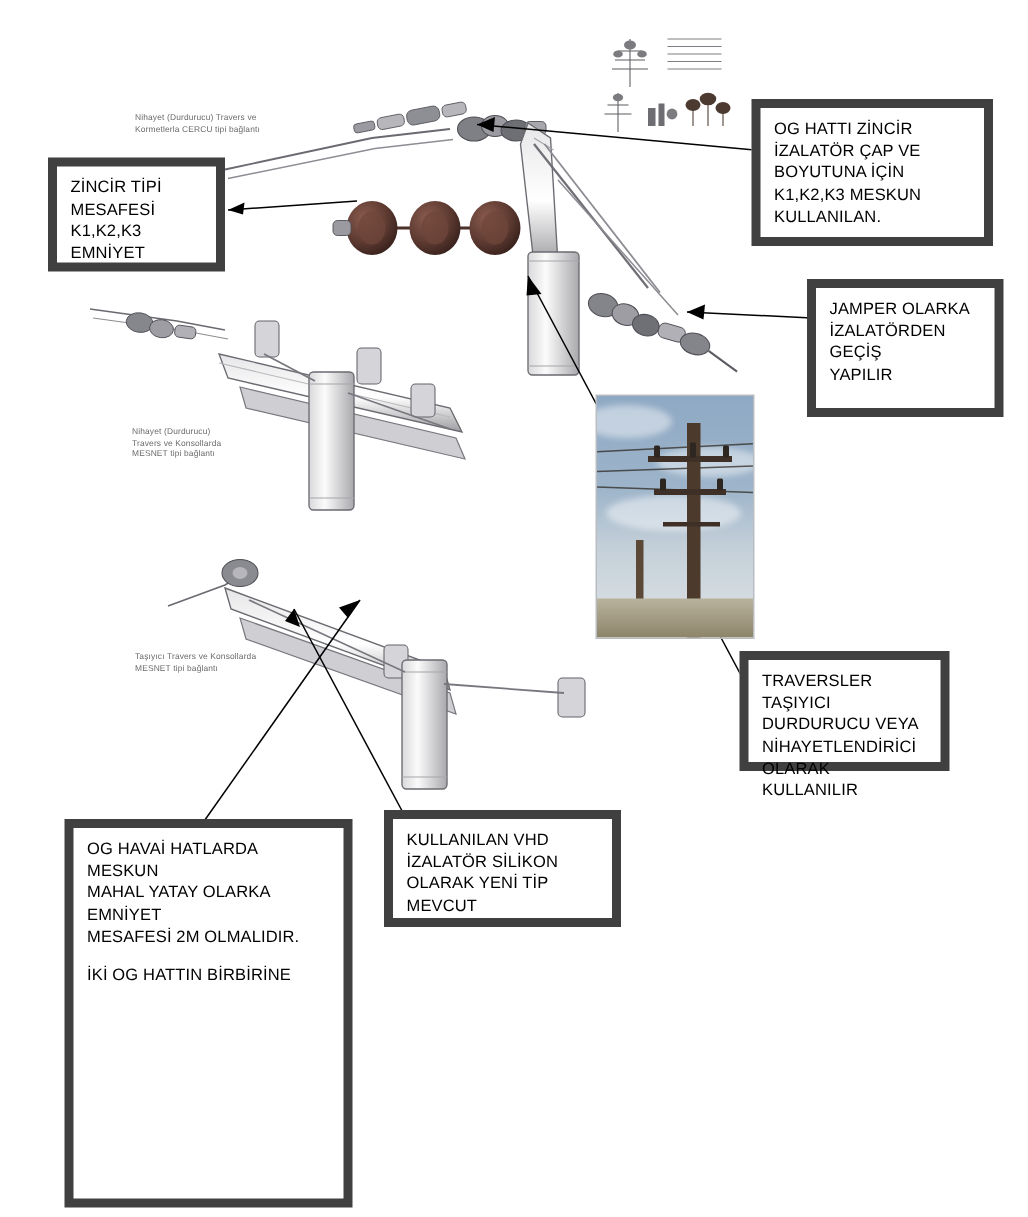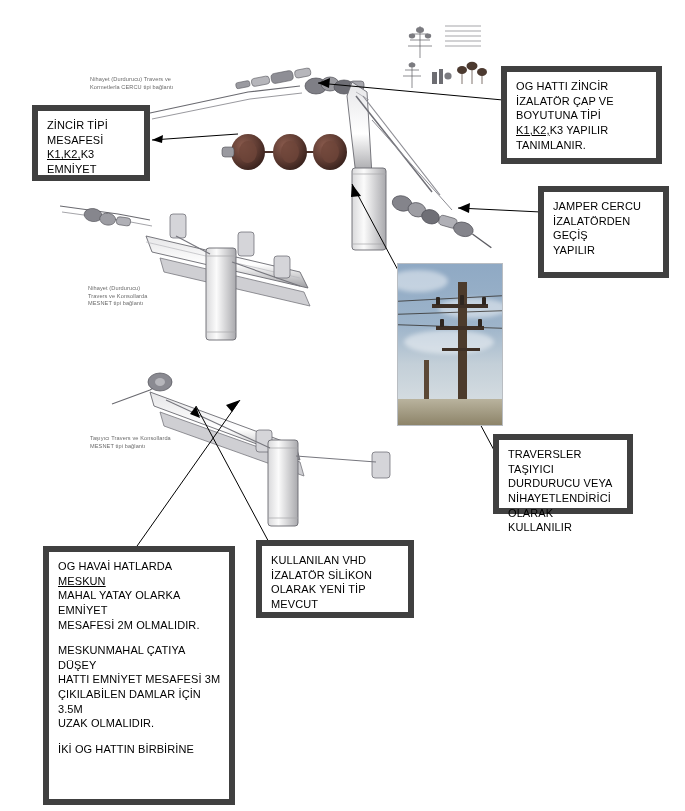--- a/index.html
+++ b/index.html
@@ -28,21 +28,20 @@
     padding: 7px 8px 7px 9px;
     letter-spacing: 0.1px;
   }
   .callout p {
     margin: 0 0 11px 0;
   }
   .callout p:last-child {
     margin-bottom: 0;
   }
   .u {
-    text-decoration: underline;
   }
   svg.overlay {
     position: absolute;
     left: 0;
     top: 0;
     width: 685px;
     height: 811px;
     pointer-events: none;
   }
   
@@ -298,27 +297,27 @@
   <div class="callout" style="left:32px; top:105px; width:118px; height:76px;">
     <div>ZİNCİR TİPİ</div>
     <div>MESAFESİ</div>
     <div><span class="u">K1,K2,</span><span>K3</span></div>
     <div>EMNİYET</div>
   </div>
 
   <div class="callout" style="left:501px; top:66px; width:161px; height:98px;">
     <div>OG HATTI ZİNCİR</div>
     <div>İZALATÖR ÇAP VE</div>
-    <div>BOYUTUNA TİPİ</div>
-    <div><span class="u">K1,K2,</span><span>K3 YAPILIR</span></div>
-    <div>TANIMLANIR.</div>
+    <div>BOYUTUNA İÇİN</div>
+    <div><span class="u">K1,K2,</span><span>K3 MESKUN</span></div>
+    <div>KULLANILAN.</div>
   </div>
 
   <div class="callout" style="left:538px; top:186px; width:131px; height:92px;">
-    <div>JAMPER CERCU</div>
+    <div>JAMPER OLARKA</div>
     <div>İZALATÖRDEN GEÇİŞ</div>
     <div>YAPILIR</div>
   </div>
 
   <div class="callout" style="left:256px; top:540px; width:158px; height:78px;">
     <div>KULLANILAN VHD</div>
     <div>İZALATÖR SİLİKON</div>
     <div>OLARAK YENİ TİP MEVCUT</div>
   </div>
 
@@ -329,24 +328,18 @@
     <div>OLARAK KULLANILIR</div>
   </div>
 
   <div class="callout" style="left:43px; top:546px; width:192px; height:259px;">
     <p>
       <span>OG HAVAİ HATLARDA </span><span class="u">MESKUN</span><br>
       <span>MAHAL YATAY OLARKA EMNİYET</span><br>
       <span>MESAFESİ 2M OLMALIDIR.</span>
     </p>
     <p>
-      <span>MESKUNMAHAL ÇATIYA DÜŞEY</span><br>
-      <span>HATTI EMNİYET MESAFESİ 3M</span><br>
-      <span>ÇIKILABİLEN DAMLAR İÇİN 3.5M</span><br>
-      <span>UZAK OLMALIDIR.</span>
-    </p>
-    <p>
       <span>İKİ OG HATTIN BİRBİRİNE</span><br>
       
     </p>
   </div>
 
 </div>
 
 </body></html>

